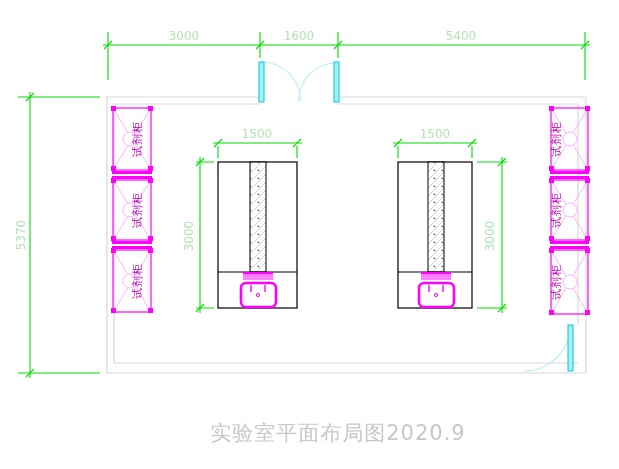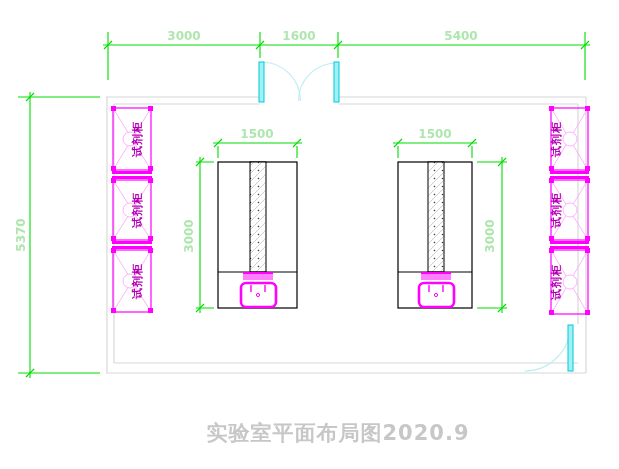--- a/index.html
+++ b/index.html
@@ -1,17 +1,17 @@
 <!DOCTYPE html>
 <html><head>
 <meta charset="utf-8">
 <style>
   html,body{margin:0;padding:0;background:#ffffff;}
   .stage{position:relative;width:619px;height:469px;background:#ffffff;overflow:hidden;
-         font-family:"DejaVu Sans","Liberation Sans",sans-serif;font-weight:bold;}
+         font-family:"DejaVu Sans","Liberation Sans",sans-serif;}
   svg text{font-family:"DejaVu Sans","Liberation Sans",sans-serif;}
   .dimtxt{fill:#aee6ae;font-size:12px;}
   .cabtxt{fill:#b400b4;font-size:11px;letter-spacing:1px;}
   .titletxt{fill:#c7c7c7;font-size:21px;letter-spacing:1px;}
 </style>
 </head>
 <body>
 
 <div class="stage">
 <svg width="619" height="469" viewBox="0 0 619 469">

